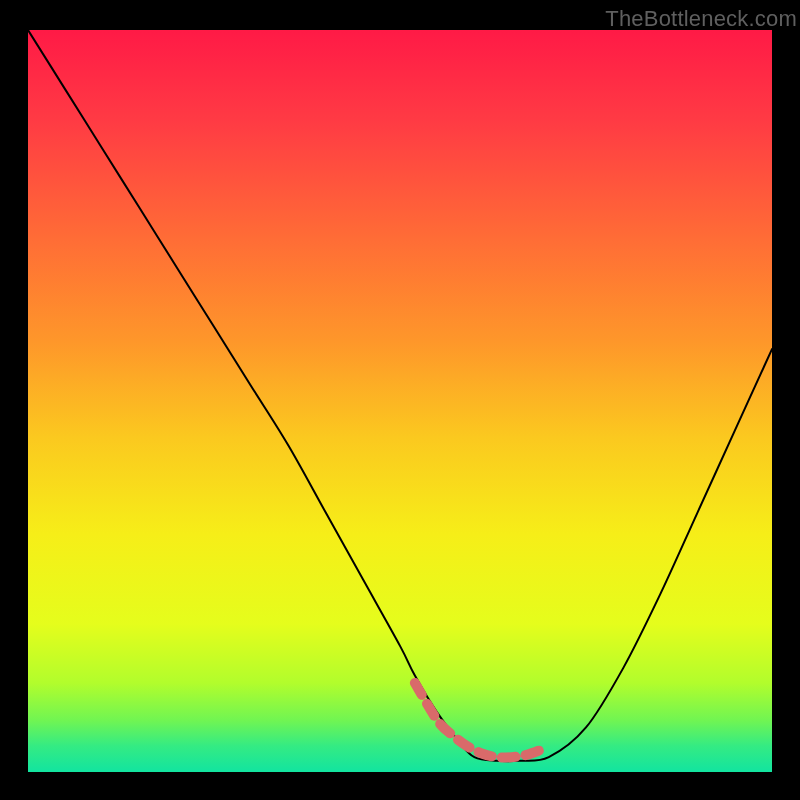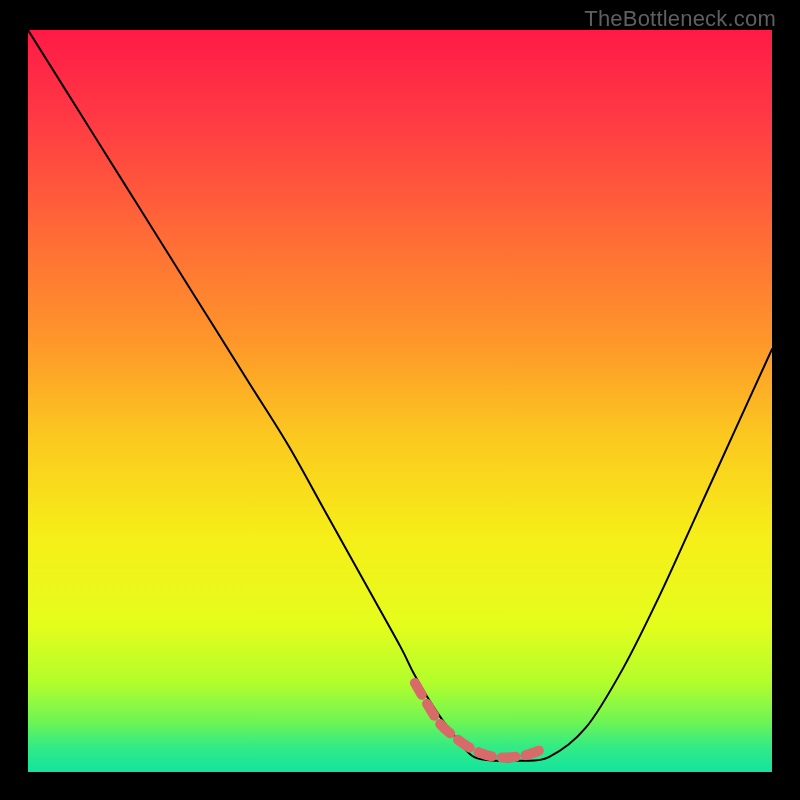--- a/index.html
+++ b/index.html
@@ -6,21 +6,21 @@
   html, body { width: 800px; height: 800px; overflow: hidden; background: #000; }
   .frame {
     position: relative;
     width: 800px;
     height: 800px;
     background: #000;
   }
   .watermark {
     position: absolute;
     top: 6px;
-    right: 24px;
+    right: 3px;
     font-family: Arial, Helvetica, sans-serif;
     font-size: 22px;
     color: #5f5f5f;
     letter-spacing: 0.2px;
     z-index: 3;
   }
   .plot {
     position: absolute;
     left: 28px;
     top: 30px;

